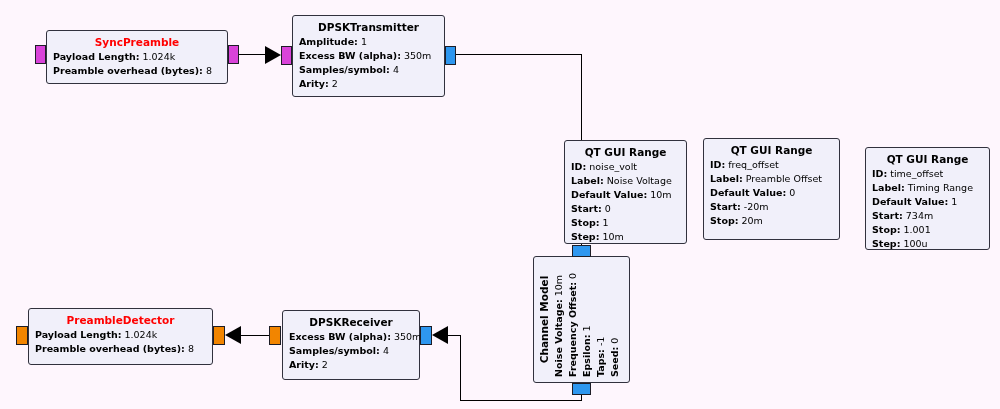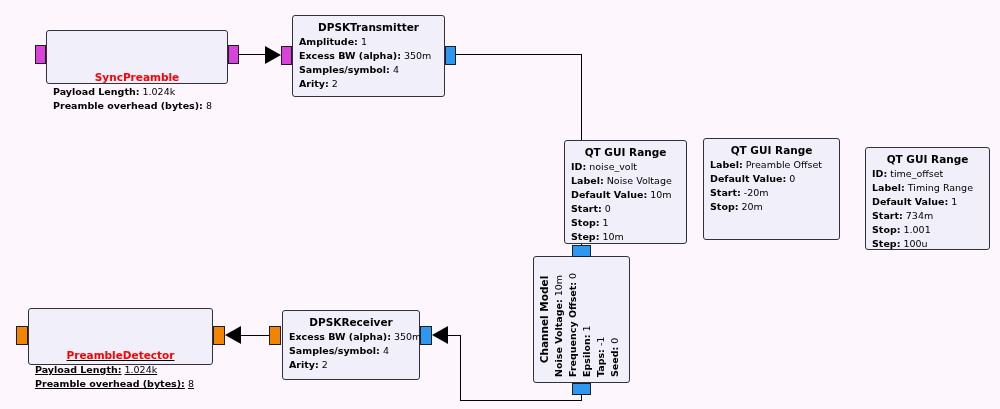--- a/index.html
+++ b/index.html
@@ -10,21 +10,21 @@
   }
   .block {
     position:absolute; box-sizing:border-box;
     background:#f1f0fa; border:1px solid #31313d; border-radius:3px;
     padding:4px 6px 8px 6px; z-index:2;
   }
   .btitle {
     font-weight:bold; font-size:10.5px; line-height:15px;
     text-align:center; color:#000; white-space:nowrap;
   }
-  .btitle.red { color:#ff0000;margin-top:35px; }
+  .btitle.red { color:#ff0000; }
   .param { font-size:9.5px; line-height:14px; color:#000; white-space:nowrap; }
   .param .k { font-weight:bold; margin-right:3px; }
   .port {
     position:absolute; box-sizing:border-box;
     border:1px solid #1d1d26; z-index:3;
   }
   .port.magenta { background:#d943d9; }
   .port.blue    { background:#2e97ef; }
   .port.orange  { background:#f28500; }
   .wire { position:absolute; background:#000; z-index:1; }
@@ -113,20 +113,23 @@
       <span class="k">Stop:</span><span class="v">1</span>
     </div>
     <div class="param">
       <span class="k">Step:</span><span class="v">10m</span>
     </div>
   </div>
 
   <div class="block" style="left:703px; top:138px; width:137px; height:102px;">
     <div class="btitle">QT GUI Range</div>
     <div class="param">
+      <span class="k">ID:</span><span class="v">freq_offset</span>
+    </div>
+    <div class="param">
       <span class="k">Label:</span><span class="v">Preamble Offset</span>
     </div>
     <div class="param">
       <span class="k">Default Value:</span><span class="v">0</span>
     </div>
     <div class="param">
       <span class="k">Start:</span><span class="v">-20m</span>
     </div>
     <div class="param">
       <span class="k">Stop:</span><span class="v">20m</span>
@@ -186,21 +189,21 @@
     <div class="param">
       <span class="k">Samples/symbol:</span><span class="v">4</span>
     </div>
     <div class="param">
       <span class="k">Arity:</span><span class="v">2</span>
     </div>
   </div>
   <div class="port orange" style="left:269px; top:326px; width:12px; height:19px;"></div>
   <div class="port blue" style="left:420px; top:326px; width:12px; height:19px;"></div>
 
-  <div class="block" style="left:28px; top:308px; width:185px; height:57px;text-decoration:underline;">
+  <div class="block" style="left:28px; top:308px; width:185px; height:57px;">
     <div class="btitle red">PreambleDetector</div>
     <div class="param">
       <span class="k">Payload Length:</span><span class="v">1.024k</span>
     </div>
     <div class="param">
       <span class="k">Preamble overhead (bytes):</span><span class="v">8</span>
     </div>
   </div>
   <div class="port orange" style="left:16px; top:326px; width:12px; height:19px;"></div>
   <div class="port orange" style="left:213px; top:326px; width:12px; height:19px;"></div>

